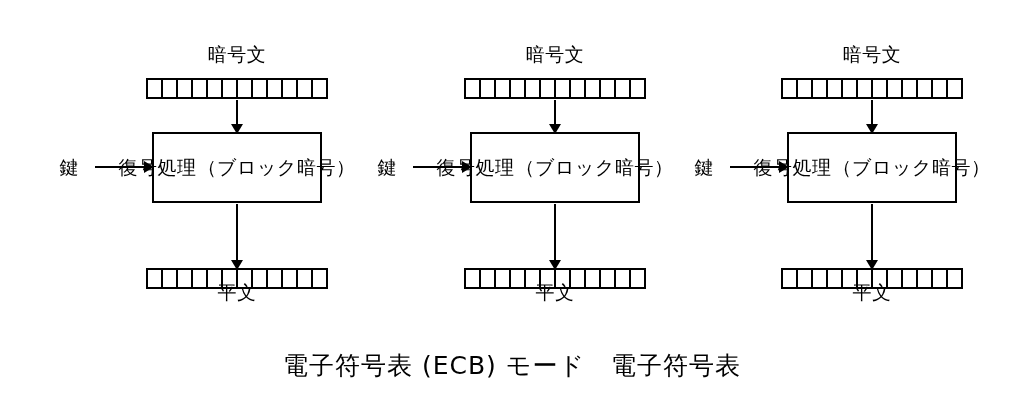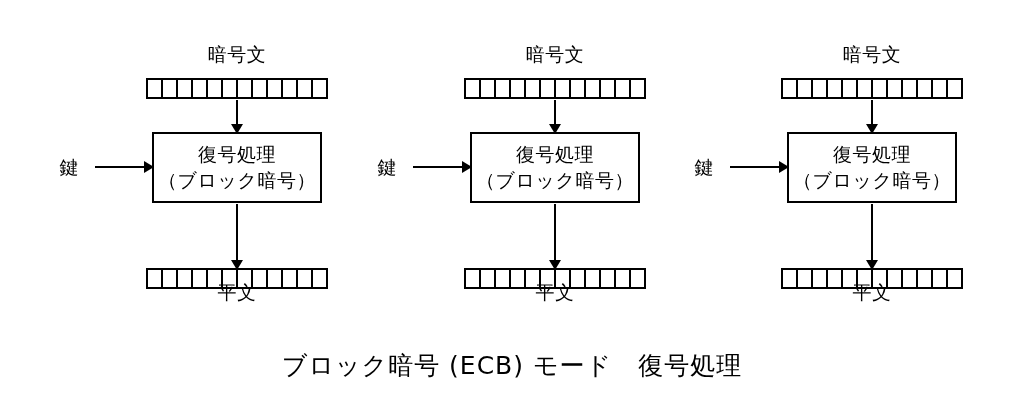--- a/index.html
+++ b/index.html
@@ -88,21 +88,21 @@
   .proc-box {
     position: absolute;
     left: 85px;
     top: 132px;
     width: 170px;
     height: 71px;
     box-sizing: border-box;
     border: 2px solid #000000;
     background: #ffffff;
     display: flex;
-    flex-direction: column;
+    flex-direction: row;
     align-items: center;
     justify-content: center;
     gap: 1px;
   }
   .proc-line {
     font-size: 19px;
     line-height: 25px;
     white-space: nowrap;
     letter-spacing: 0.5px;
   }
@@ -296,15 +296,15 @@
       <span class="cell"></span>
       <span class="cell"></span>
       <span class="cell"></span>
       <span class="cell"></span>
       <span class="cell"></span>
     </div>
 
     <div class="label label-plain">平文</div>
   </div>
 
-  <div class="caption">ブロック暗号 (ECB) モード　復号処理</div>
+  <div class="caption">電子符号表 (ECB) モード　電子符号表</div>
 
 </div>
 
 </body></html>

